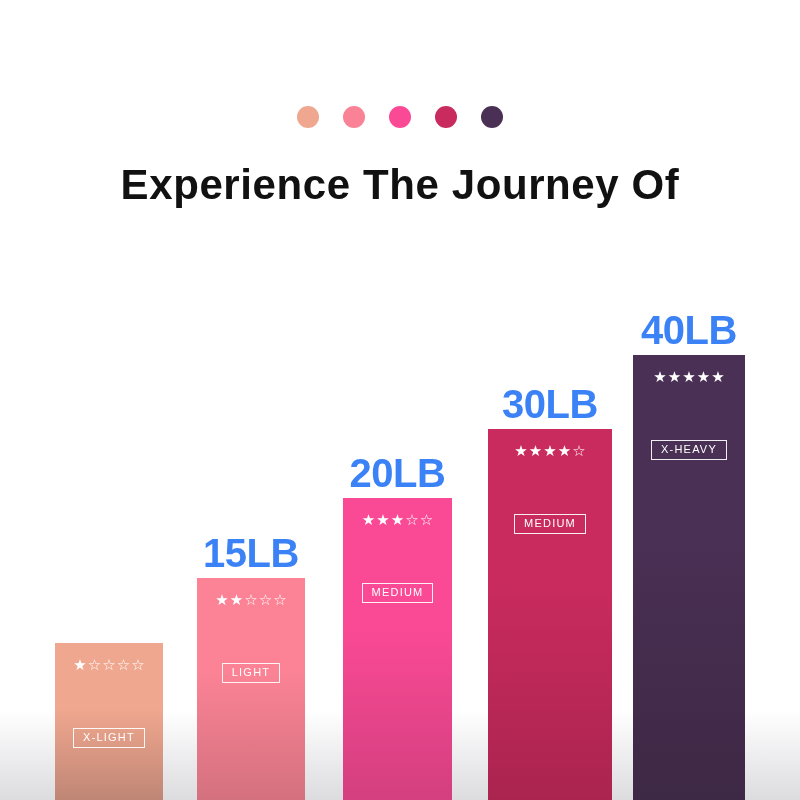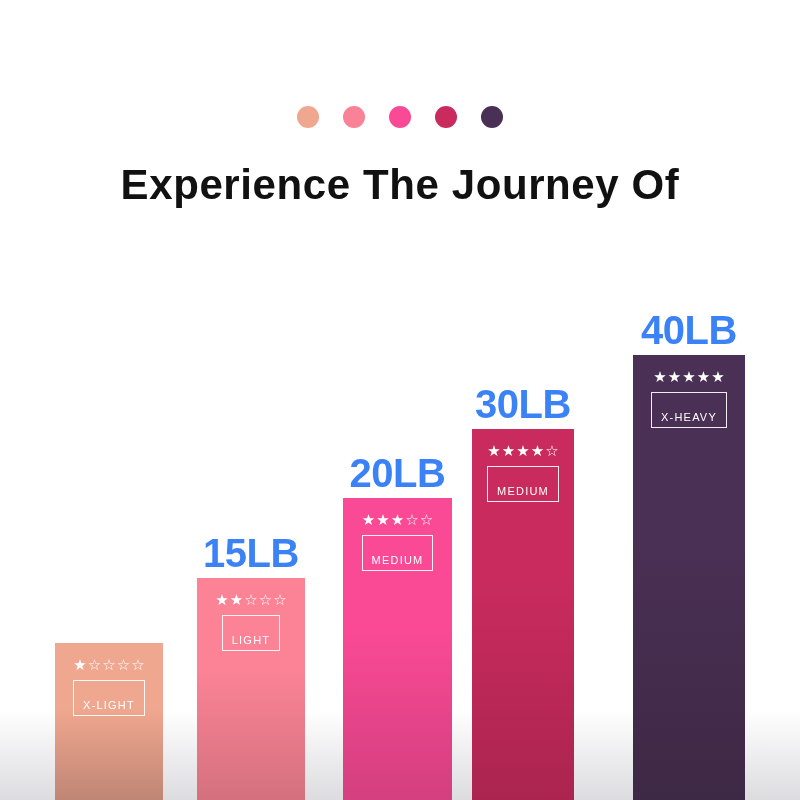--- a/index.html
+++ b/index.html
@@ -124,23 +124,24 @@
   }
   .star {
     display: inline-block;
   }
   .badge {
     border: 1.6px solid rgba(255,255,255,0.92);
     color: #ffffff;
     font-family: "Liberation Sans", sans-serif;
     font-size: 11px;
     letter-spacing: 1.2px;
-    padding: 19px 9px 4px 9px;
+    padding: 3px 9px 4px 9px;
     line-height: 1;
     white-space: nowrap;
+    margin-top: 48px;
   }
 </style>
 </head>
 <body>
 
 <div id="poster">
 
   <div id="bottom-shade"></div>
 
   <div id="dot-row">
@@ -193,21 +194,21 @@
               <span class="star">★</span>
               <span class="star">★</span>
               <span class="star">★</span>
               <span class="star">☆</span>
               <span class="star">☆</span>
             </div>
             <div class="badge">MEDIUM</div>
           </div>
         </div>
       </div>
-      <div class="bar-group" style="left: 472px; width: 102px; height: 441px;">
+      <div class="bar-group" style="left: 488px; width: 124px; height: 441px;">
         <div class="weight-label" style="bottom: 376px;">30LB</div>
         <div class="bar" style="height: 371px; background: linear-gradient(rgb(201, 43, 94) 0%, rgb(201, 43, 94) 42%, rgb(171, 36, 80) 100%);">
           <div class="bar-inner">
             <div class="stars">
               <span class="star">★</span>
               <span class="star">★</span>
               <span class="star">★</span>
               <span class="star">★</span>
               <span class="star">☆</span>
             </div>

